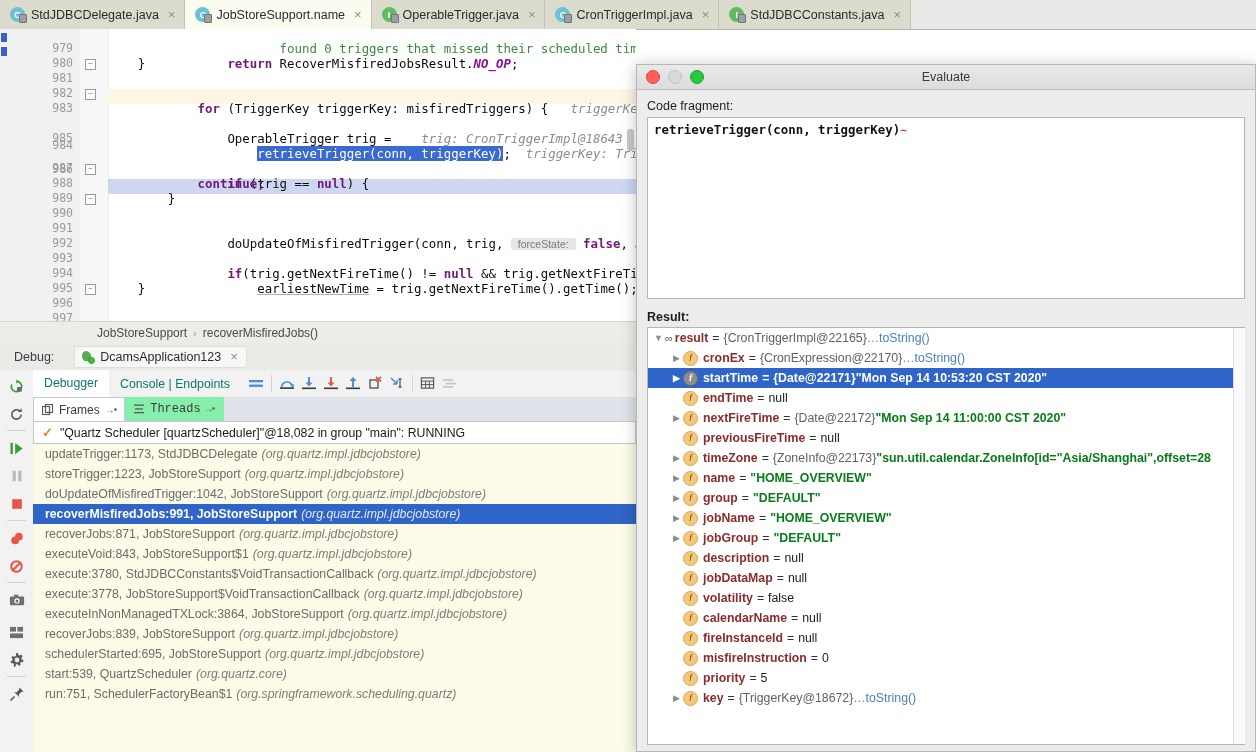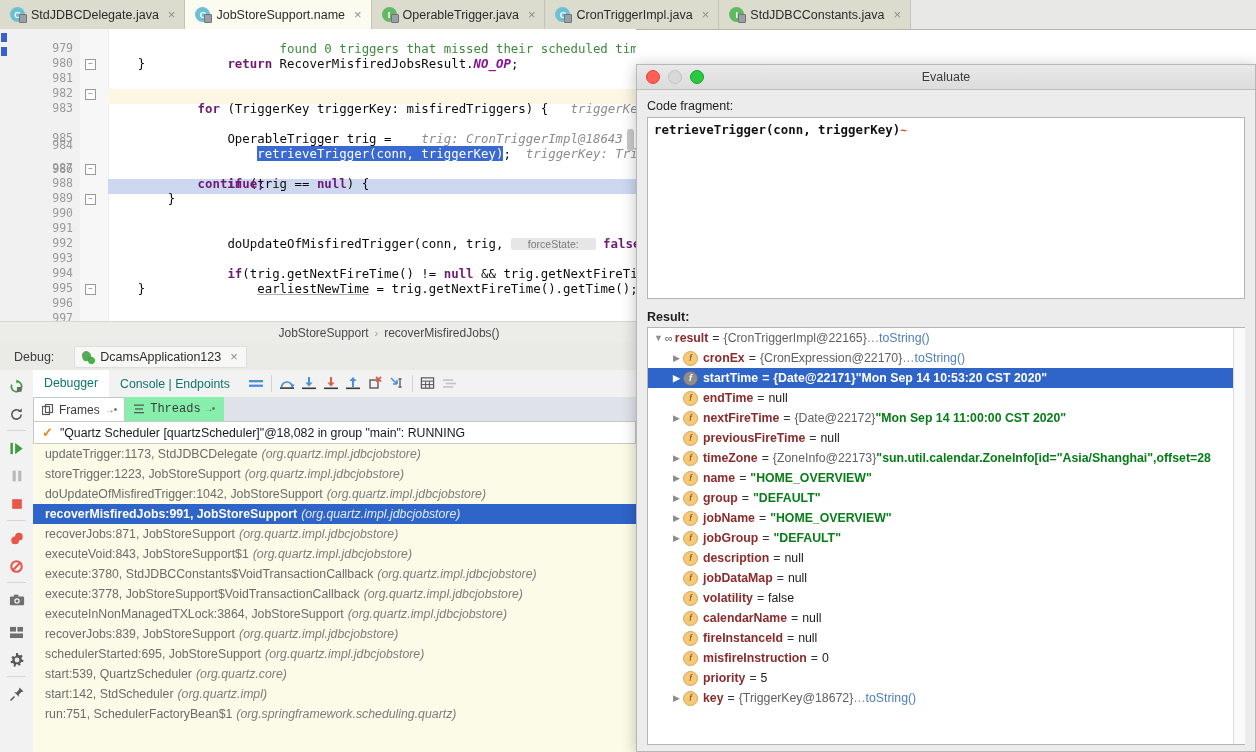--- a/index.html
+++ b/index.html
@@ -43,31 +43,31 @@
   .codearea{position:absolute;left:108px;top:0;right:0;height:292px;overflow:hidden;}
   .cline{position:absolute;left:0;white-space:pre;font-family:"DejaVu Sans Mono",monospace;
          font-size:12.4px;line-height:15px;color:#0b0b0b;}
   .hl-row{position:absolute;left:0;right:0;height:15px;}
   .hl-caretline{background:#fdf6e3;}
   .hl-exec{background:#cdd7f0;}
   .kw{color:#701a75;font-weight:bold;}
   .cst{color:#871094;font-style:italic;font-weight:bold;}
   .fld{color:#871094;}
   .hint{color:#8c8c8c;font-style:italic;}
-  .hintbox{color:#7a7a7a;font-size:10.5px;background:#e6e6e6;border-radius:2px;padding:0 17px;font-style:normal;
+  .hintbox{color:#7a7a7a;font-size:10.5px;background:#e6e6e6;border-radius:2px;padding:0 7px;font-style:normal;
            font-family:"Liberation Sans",sans-serif;}
   .sel{background:#3a69d2;color:#fff;}
   .und{text-decoration:underline;text-decoration-color:#b0b0b0;}
   .cmt{color:#3c8a3c;}
   .scrollmark{position:absolute;right:2px;width:7px;height:22px;background:#c9c9c9;border-radius:3px;}
 
   
   .breadcrumb{position:absolute;left:0;top:321px;width:636px;height:22px;background:#eceCE8;
               border-top:1px solid #d7d7d0;border-bottom:1px solid #c8c8c0;
-              display:flex;align-items:center;padding-left:71px;gap:6px;color:#4a4a4a;font-size:12px;justify-content:center;}
+              display:flex;align-items:center;padding-left:97px;gap:6px;color:#4a4a4a;font-size:12px;}
   .bsep{color:#9a9a9a;font-size:11px;}
 
   
   .debugpane{position:absolute;left:0;top:343px;width:636px;height:409px;background:#f2f2f2;}
   .debughdr{position:absolute;left:0;top:0;width:636px;height:27px;background:#eaeae6;
             border-bottom:1px solid #d2d2cb;display:flex;align-items:center;}
   .dbglabel{margin-left:14px;color:#3c3c3c;font-size:12.5px;}
   .dbgruntab{display:flex;align-items:center;gap:6px;margin-left:20px;padding:3px 8px 3px 6px;
              background:#f7f7f5;border:1px solid #dedede;border-radius:2px;font-size:12.5px;color:#2b2b2b;}
   .bugicon{width:13px;height:13px;position:relative;}
@@ -495,24 +495,20 @@
         </div>
         <div class="frow">
           <span>schedulerStarted:695, JobStoreSupport</span>
           <span class="pkg">(org.quartz.impl.jdbcjobstore)</span>
         </div>
         <div class="frow">
           <span>start:539, QuartzScheduler</span>
           <span class="pkg">(org.quartz.core)</span>
         </div>
         <div class="frow">
-          <span>start:142, StdScheduler</span>
-          <span class="pkg">(org.quartz.impl)</span>
-        </div>
-        <div class="frow">
           <span>run:751, SchedulerFactoryBean$1</span>
           <span class="pkg">(org.springframework.scheduling.quartz)</span>
         </div>
       </div>
   </div>
 
   <div class="dialog">
     <div class="titlebar">
       <div class="tlights">
         <span class="tl r"></span>

